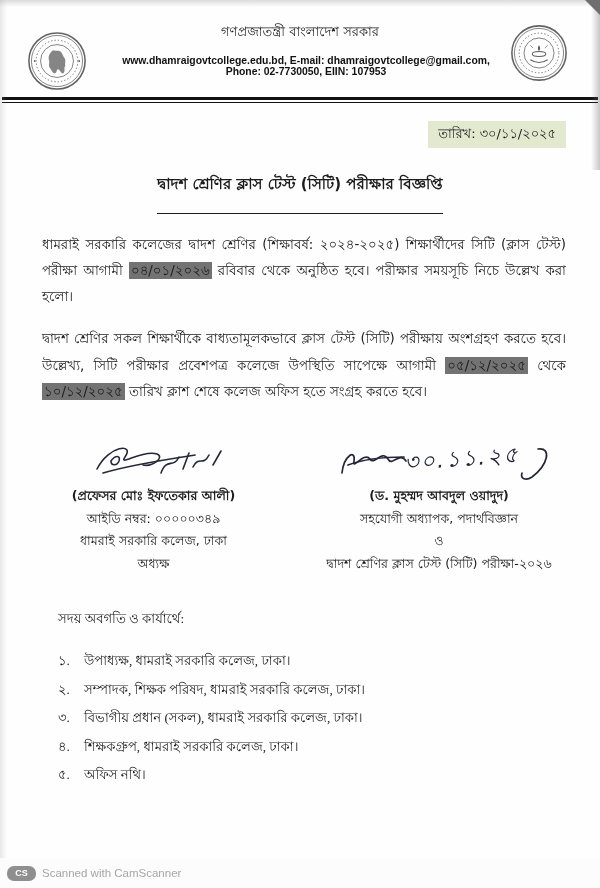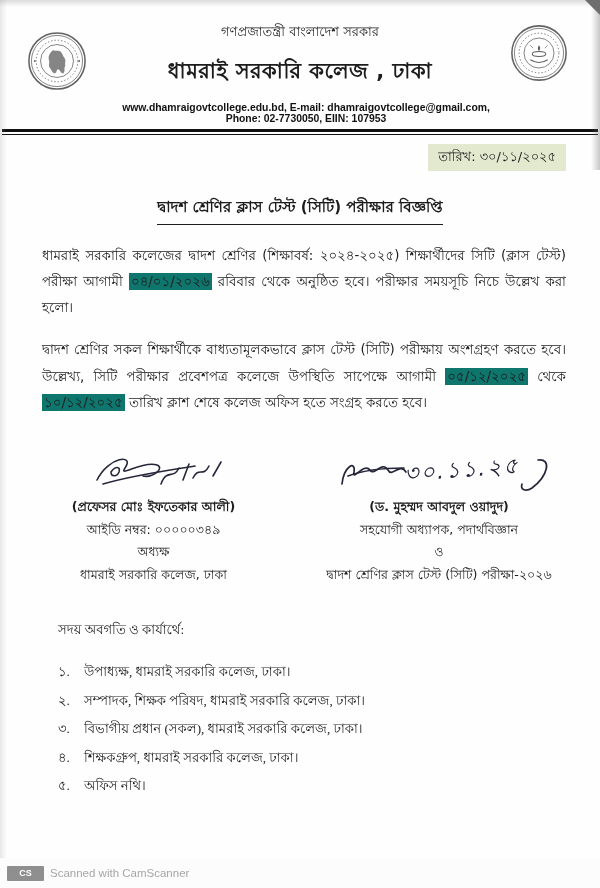--- a/index.html
+++ b/index.html
@@ -25,48 +25,48 @@
   .logo-left svg{margin-top:14px;}
   .logo-right svg{margin-top:6px;}
   .header-center{flex:1;text-align:center;}
   .govt-line{font-size:13px;margin-top:6px;}
   .college-name{font-size:21px;font-weight:bold;margin-top:12px;letter-spacing:.5px;}
   .contact-line{font-family:"Liberation Sans",sans-serif;font-size:10.4px;font-weight:bold;margin-top:12px;color:#111;margin-left:12px;}
   
   .rule{margin:5px 2px 0 2px;border-top:3.5px solid #111;border-bottom:1.2px solid #111;height:2px;}
   
   .date-row{text-align:right;padding:9px 34px 0 0;}
-  .date-chip{display:inline-block;font-size:13px;background:#e3e9cf;padding:3px 10px;}
+  .date-chip{display:inline-block;font-size:13px;background:#e3e9cf;padding:3px 10px;margin-top:9px;}
   
   .title-row{text-align:center;margin-top:24px;}
-  .doc-title{display:inline-block;font-size:15px;font-weight:bold;border-bottom:1.5px solid #1c1c1c;padding-bottom:4px;}
+  .doc-title{display:inline-block;font-size:15px;font-weight:bold;border-bottom:1.5px solid #1c1c1c;padding-bottom:16px;}
   
   .para{font-size:13.4px;line-height:1.95;text-align:justify;margin:16px 34px 0 42px;}
   .para:first-of-type{margin-top:18px;}
-  .hl{background:#0f766e;padding:1px 2px;}
+  .hl{background:#737373;padding:1px 2px;}
   
   .sig-row{display:flex;justify-content:space-between;margin:34px 30px 0 46px;}
   .sig-block{text-align:center;font-size:12.6px;line-height:1.8;}
   .sig-left{width:215px;}
   .sig-right{width:262px;}
   .scribble{position:relative;height:46px;}
   .scribble svg{display:block;margin:0 auto;}
   .hand-date{position:absolute;top:0px;left:96px;font-size:22px;font-style:italic;
     transform:rotate(-4deg);color:#23233a;letter-spacing:2px;white-space:nowrap;}
   .sig-name{font-weight:bold;}
   
   .cc{margin:34px 12px 0 58px;font-size:13.2px;font-family:Liberation Serif, serif;}
   .cc-heading{margin-bottom:16px;}
   .cc-item{display:flex;line-height:2.15;}
   .cc-num{width:26px;flex:0 0 26px;}
   
   .footer{position:absolute;left:0;right:0;bottom:0;height:30px;background:#fcfcfc;
     display:flex;align-items:center;padding-left:7px;}
   .cs-badge{display:inline-flex;align-items:center;justify-content:center;
-    width:37px;height:15px;border-radius:1px;background:#8f8f8f;color:#fff;
+    width:29px;height:15px;border-radius:7px;background:#8f8f8f;color:#fff;
     font-family:"Liberation Sans",sans-serif;font-size:9px;font-weight:bold;margin-right:6px;}
   .footer-text{font-family:"Liberation Sans",sans-serif;font-size:11.5px;color:#a6a6a6;}
   .seal-stroke{fill:none;stroke:#636363;}
 </style>
 </head>
 <body>
 
 <div class="page">
 
   <div class="edge-top"></div>
@@ -81,21 +81,20 @@
         <circle class="seal-stroke" cx="32" cy="32" r="26.4" stroke-width="0.8"></circle>
         <circle class="seal-stroke" cx="32" cy="32" r="21.5" stroke-width="0.9" stroke-dasharray="1.4 2.1"></circle>
         <circle class="seal-stroke" cx="32" cy="32" r="17" stroke-width="0.8"></circle>
         <path d="M28,21 c-3,2 -5.5,6 -4.3,10 c1,3.4 -1,5.4 1,8.2 c2,2.6 3.2,6.4 5.4,5.4 c2.2,-1 1,-4.2 3.2,-4.2 c2.2,1 3.2,5.2 5.4,4.2 c2.2,-2 0,-6.2 2,-7.4 c-1,-3.2 1,-5.4 -1,-8.4 c-2,-2.2 -2.2,-6.2 -5.2,-7.2 c-2.2,-0.8 -4.3,0.4 -6.5,-0.6 z" fill="#707070" opacity="0.85"></path>
         <circle cx="9" cy="32" r="1" fill="#666"></circle>
         <circle cx="55" cy="32" r="1" fill="#666"></circle>
       </svg>
     </div>
     <div class="header-center">
       <div class="govt-line">গণপ্রজাতন্ত্রী বাংলাদেশ সরকার</div>
-      <div class="college-name">ধামরাই সরকারি কলেজ , ঢাকা</div>
       <div class="contact-line">www.dhamraigovtcollege.edu.bd, E-mail: dhamraigovtcollege@gmail.com, Phone: 02-7730050, EIIN: 107953</div>
     </div>
     <div class="logo logo-right">
       <svg width="62" height="62" viewBox="0 0 64 64">
         <circle class="seal-stroke" cx="32" cy="32" r="28" stroke-width="1.6"></circle>
         <circle class="seal-stroke" cx="32" cy="32" r="25.4" stroke-width="0.8"></circle>
         <circle class="seal-stroke" cx="32" cy="32" r="20.5" stroke-width="0.9" stroke-dasharray="1.4 2.1"></circle>
         <circle class="seal-stroke" cx="32" cy="32" r="15.5" stroke-width="0.8"></circle>
         <ellipse cx="32" cy="33" rx="7" ry="2.6" fill="none" stroke="#5f5f5f" stroke-width="1.1"></ellipse>
         <path d="M32,24 q2.4,3.4 0,6 q-2.4,-2.6 0,-6 z" fill="#5f5f5f"></path>
@@ -128,22 +127,22 @@
           <g fill="none" stroke="#26263a" stroke-width="1.6" stroke-linecap="round">
             <path d="M28,30 C40,6 66,4 56,18 C49,28 74,10 88,15 C96,18 84,28 74,26"></path>
             <path d="M34,34 C60,26 100,20 126,16"></path>
             <path d="M92,34 C98,18 104,30 110,18 M114,30 L120,14 M124,28 C130,16 134,28 140,16 M144,26 L152,12"></path>
             <path d="M42,22 c4,-6 10,-6 8,0 c-2,5 -8,5 -8,0 z"></path>
           </g>
         </svg>
       </div>
       <div class="sig-name">(প্রফেসর মোঃ ইফতেকার আলী)</div>
       <div>আইডি নম্বর: ০০০০০৩৪৯</div>
+      <div>ধামরাই সরকারি কলেজ, ঢাকা</div>
       <div>অধ্যক্ষ</div>
-      <div>ধামরাই সরকারি কলেজ, ঢাকা</div>
     </div>
 
     <div class="sig-block sig-right">
       <div class="scribble">
         <svg width="262" height="46" viewBox="0 0 262 46">
           <g fill="none" stroke="#26263a" stroke-width="1.7" stroke-linecap="round">
             <path d="M34,34 C36,16 48,10 46,22 C44,32 56,12 62,20 C66,27 74,10 80,20 C84,28 92,12 98,22"></path>
             <path d="M40,26 C56,20 80,18 96,18"></path>
             <path d="M230,10 C244,8 240,26 224,38 C218,42 212,40 214,34"></path>
           </g>

